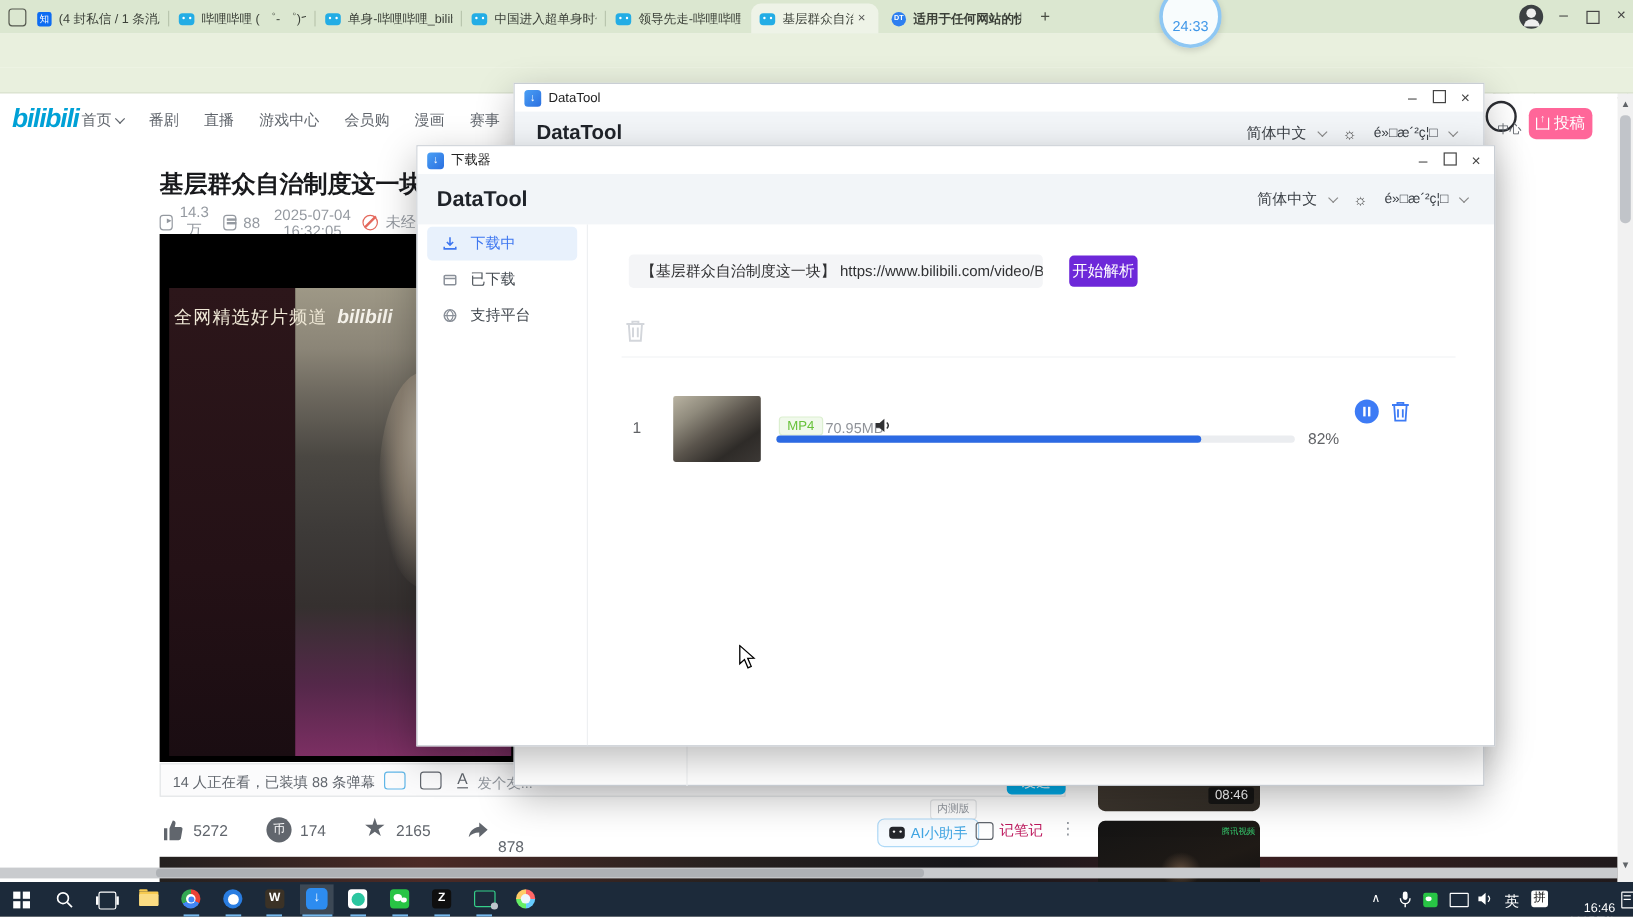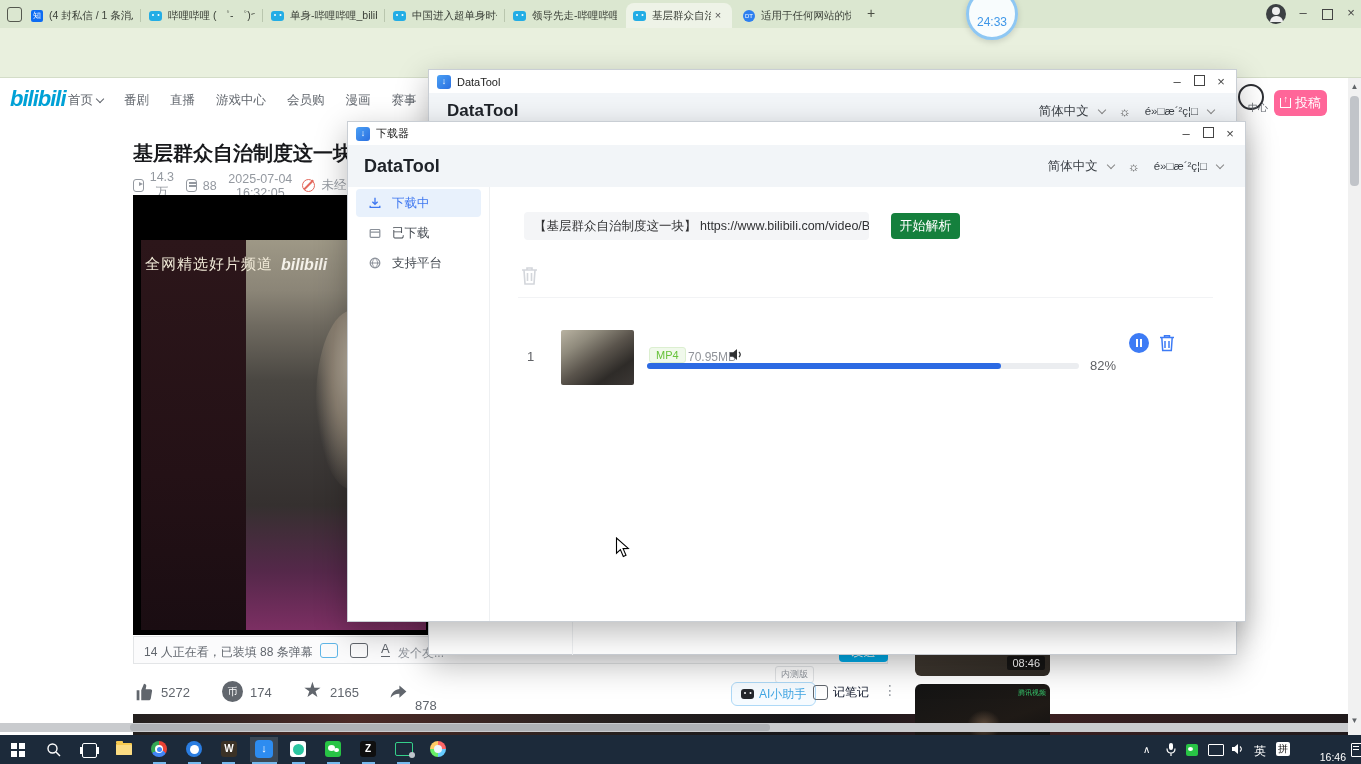--- a/index.html
+++ b/index.html
@@ -90,21 +90,21 @@
     <div class="abs tabsep" style="left:504px;"></div>
     <div class="abs tab" style="left:506px;width:118px;">
       <span class="fav-bili"></span>
       <span class="ttl">领导先走-哔哩哔哩_b</span>
     </div>
     <div class="abs tab active" style="left:626px;width:106px;">
       <span class="fav-bili"></span>
       <span class="ttl">基层群众自治制度</span>
       <span class="tab-close">×</span>
     </div>
-    <div class="abs tab" style="left:736px;width:122px;">
+    <div class="abs tab" style="left:736px;width:122px;font-weight:bold;">
       <span class="fav-dt">DT</span>
       <span class="ttl">适用于任何网站的快</span>
     </div>
     <div class="abs" style="left:862px;top:5px;width:18px;height:18px;text-align:center;line-height:17px;font-size:14px;color:#4a4e44;">+</div>
 
     <div class="abs" style="left:1266px;top:4px;width:20px;height:20px;border-radius:50%;background:#3c4043;">
       <div style="width:8px;height:8px;border-radius:50%;background:#eee;margin:3px auto 0;"></div>
       <div style="width:13px;height:6px;border-radius:6px 6px 0 0;background:#eee;margin:1px auto 0;"></div>
     </div>
     <div class="abs winbtn" style="left:1292px;top:3px;">–</div>
@@ -238,21 +238,21 @@
         </svg>
       <span class="abs" style="left:282px;top:20px;font-size:13px;color:#61666d;">878</span>
 
       <div class="abs" style="left:642px;top:-12px;padding:1px 5px;background:#fff;border:1px solid #e3e5e7;border-radius:3px;font-size:9px;color:#9499a0;">内测版</div>
       <div class="abs flex" style="left:598px;top:4px;height:22px;padding:0 9px;border:1.3px solid #aed9f7;background:#f6fbff;border-radius:6px;gap:5px;">
         <span class="fav-bili" style="background:#25272c;"></span>
         <span style="font-size:12px;color:#41a6e3;">AI小助手</span>
       </div>
       <div class="abs flex" style="left:680px;top:6px;gap:5px;">
         <span style="width:13px;height:13px;border:1.4px solid #61666d;border-radius:3px;display:inline-block;"></span>
-        <span style="font-size:12px;color:#0f172a;">记笔记</span>
+        <span style="font-size:12px;color:#be185d;">记笔记</span>
       </div>
       <span class="abs" style="left:750px;top:4px;font-size:14px;color:#9499a0;">⋮</span>
     </div>
 
     <div class="abs" style="left:133px;top:636px;width:1215px;height:21px;background:linear-gradient(90deg,#23201f 0%,#4c2a26 18%,#28211f 38%,#16161a 55%,#3a1f20 75%,#201a1c 100%);"></div>
 
     <div class="abs" style="left:915px;top:480px;width:135px;height:118px;border-radius:6px;background:linear-gradient(165deg,#6e6152 0%,#4a4138 45%,#2f2a24 100%);">
       <div class="abs" style="right:5px;bottom:6px;background:rgba(18,18,18,.85);color:#fff;font-size:11px;padding:1px 5px;border-radius:2px;">08:46</div>
     </div>
     <div class="abs" style="left:915px;top:606px;width:135px;height:75px;border-radius:6px;background:linear-gradient(160deg,#141414 0%,#1f1a16 55%,#0c0c0e 100%);overflow:hidden;">
@@ -342,21 +342,21 @@
         <svg class="gicon" viewBox="0 0 16 16">
             <circle cx="8" cy="8" r="5.5" stroke="#8a9099" stroke-width="1.4" fill="none"></circle>
             <path d="M2.5 8h11M8 2.5c-4 3.5-4 7.5 0 11M8 2.5c4 3.5 4 7.5 0 11" stroke="#8a9099" stroke-width="1.1" fill="none"></path>
           </svg>
         <span>支持平台</span>
       </div>
     </div>
 
     <div class="abs" style="left:142px;top:65px;width:756px;height:434px;">
       <div class="abs nw" style="left:34px;top:25px;width:345px;height:28px;background:#f4f5f7;border-radius:4px;font-size:12.5px;color:#303133;line-height:28px;padding:0 10px;box-sizing:border-box;">【基层群众自治制度这一块】 https://www.bilibili.com/video/BV19T3EzDEU4</div>
-      <div class="abs" style="left:401px;top:26px;width:69px;height:26px;background:#15803d;border-radius:4px;color:#fff;font-size:13px;text-align:center;line-height:26px;">开始解析</div>
+      <div class="abs" style="left:401px;top:26px;width:57px;height:26px;background:#6d28d9;border-radius:4px;color:#fff;font-size:13px;text-align:center;line-height:26px;">开始解析</div>
 
       <svg class="abs" style="left:30px;top:78px;" width="19" height="21" viewBox="0 0 19 21">
         <path d="M2 5h15M7 5V3h5v2M4 5l1 14h9l1-14M7.5 8v8M11.5 8v8" stroke="#d3d6db" stroke-width="1.6" fill="none"></path>
       </svg>
       <div class="abs" style="left:28px;top:110px;width:695px;height:1px;background:#f2f3f5;"></div>
 
       <div class="abs" style="left:0;top:120px;width:756px;height:90px;">
         <span class="abs" style="left:37px;top:42px;font-size:13px;color:#606266;">1</span>
         <div class="abs thumbgrad" style="left:71px;top:23px;width:73px;height:55px;border-radius:2px;"></div>
         <span class="abs badge-mp4" style="left:159px;top:40px;">MP4</span>

